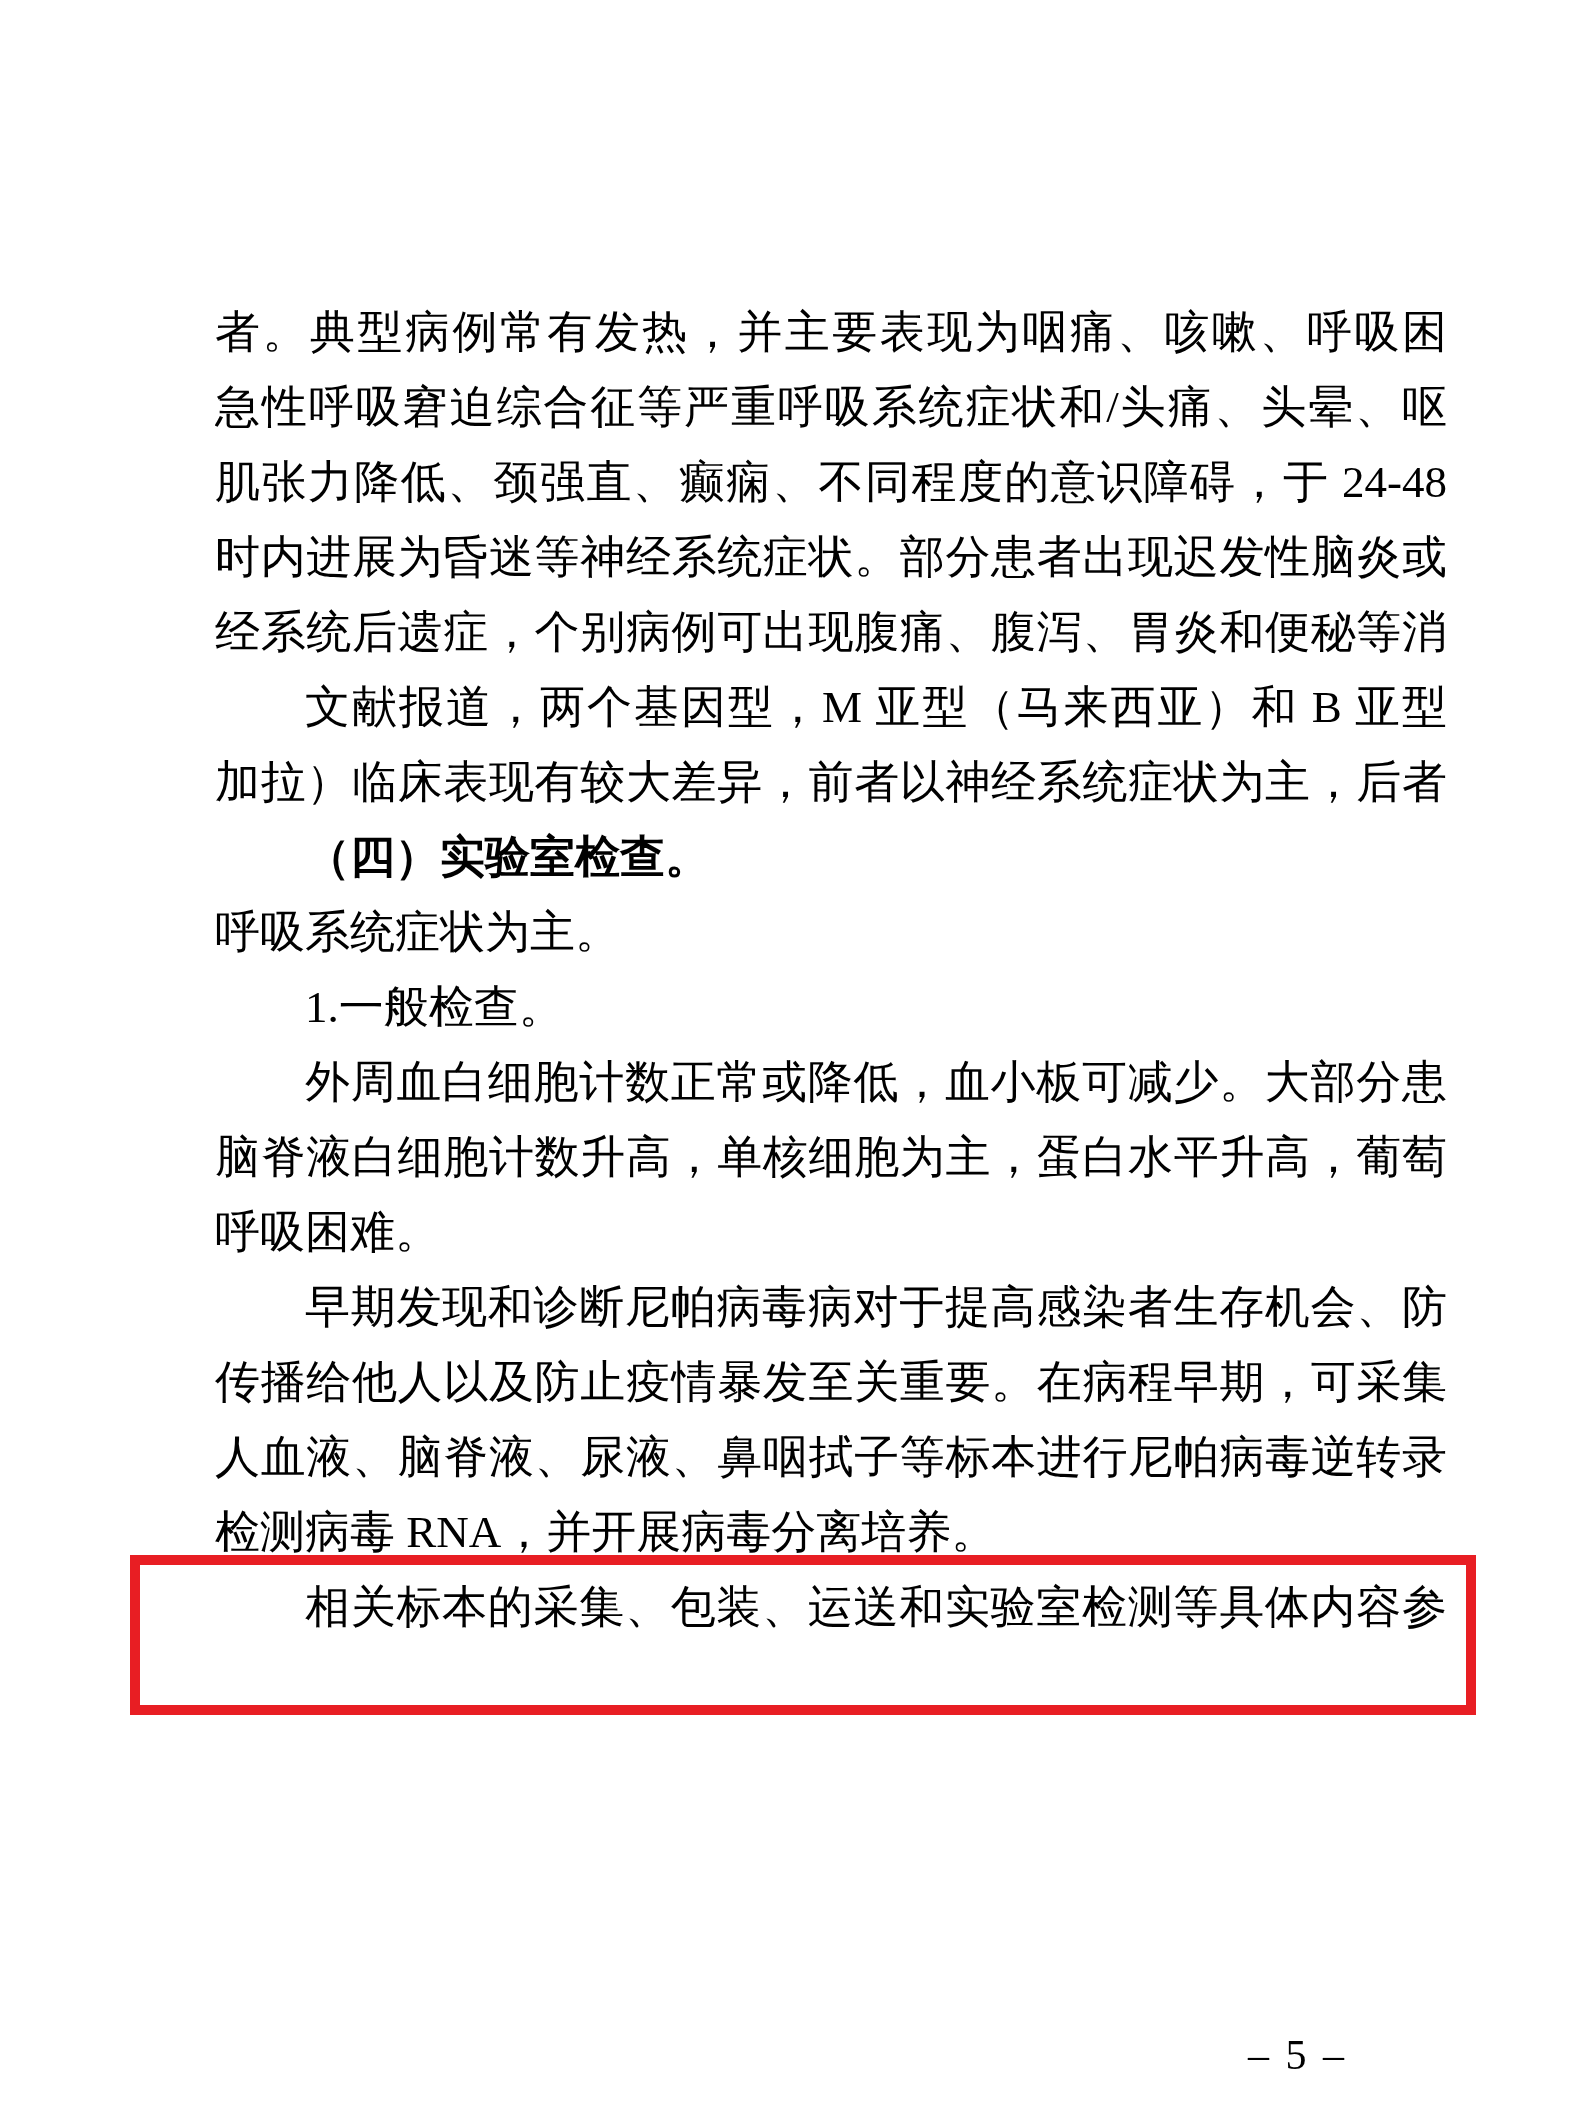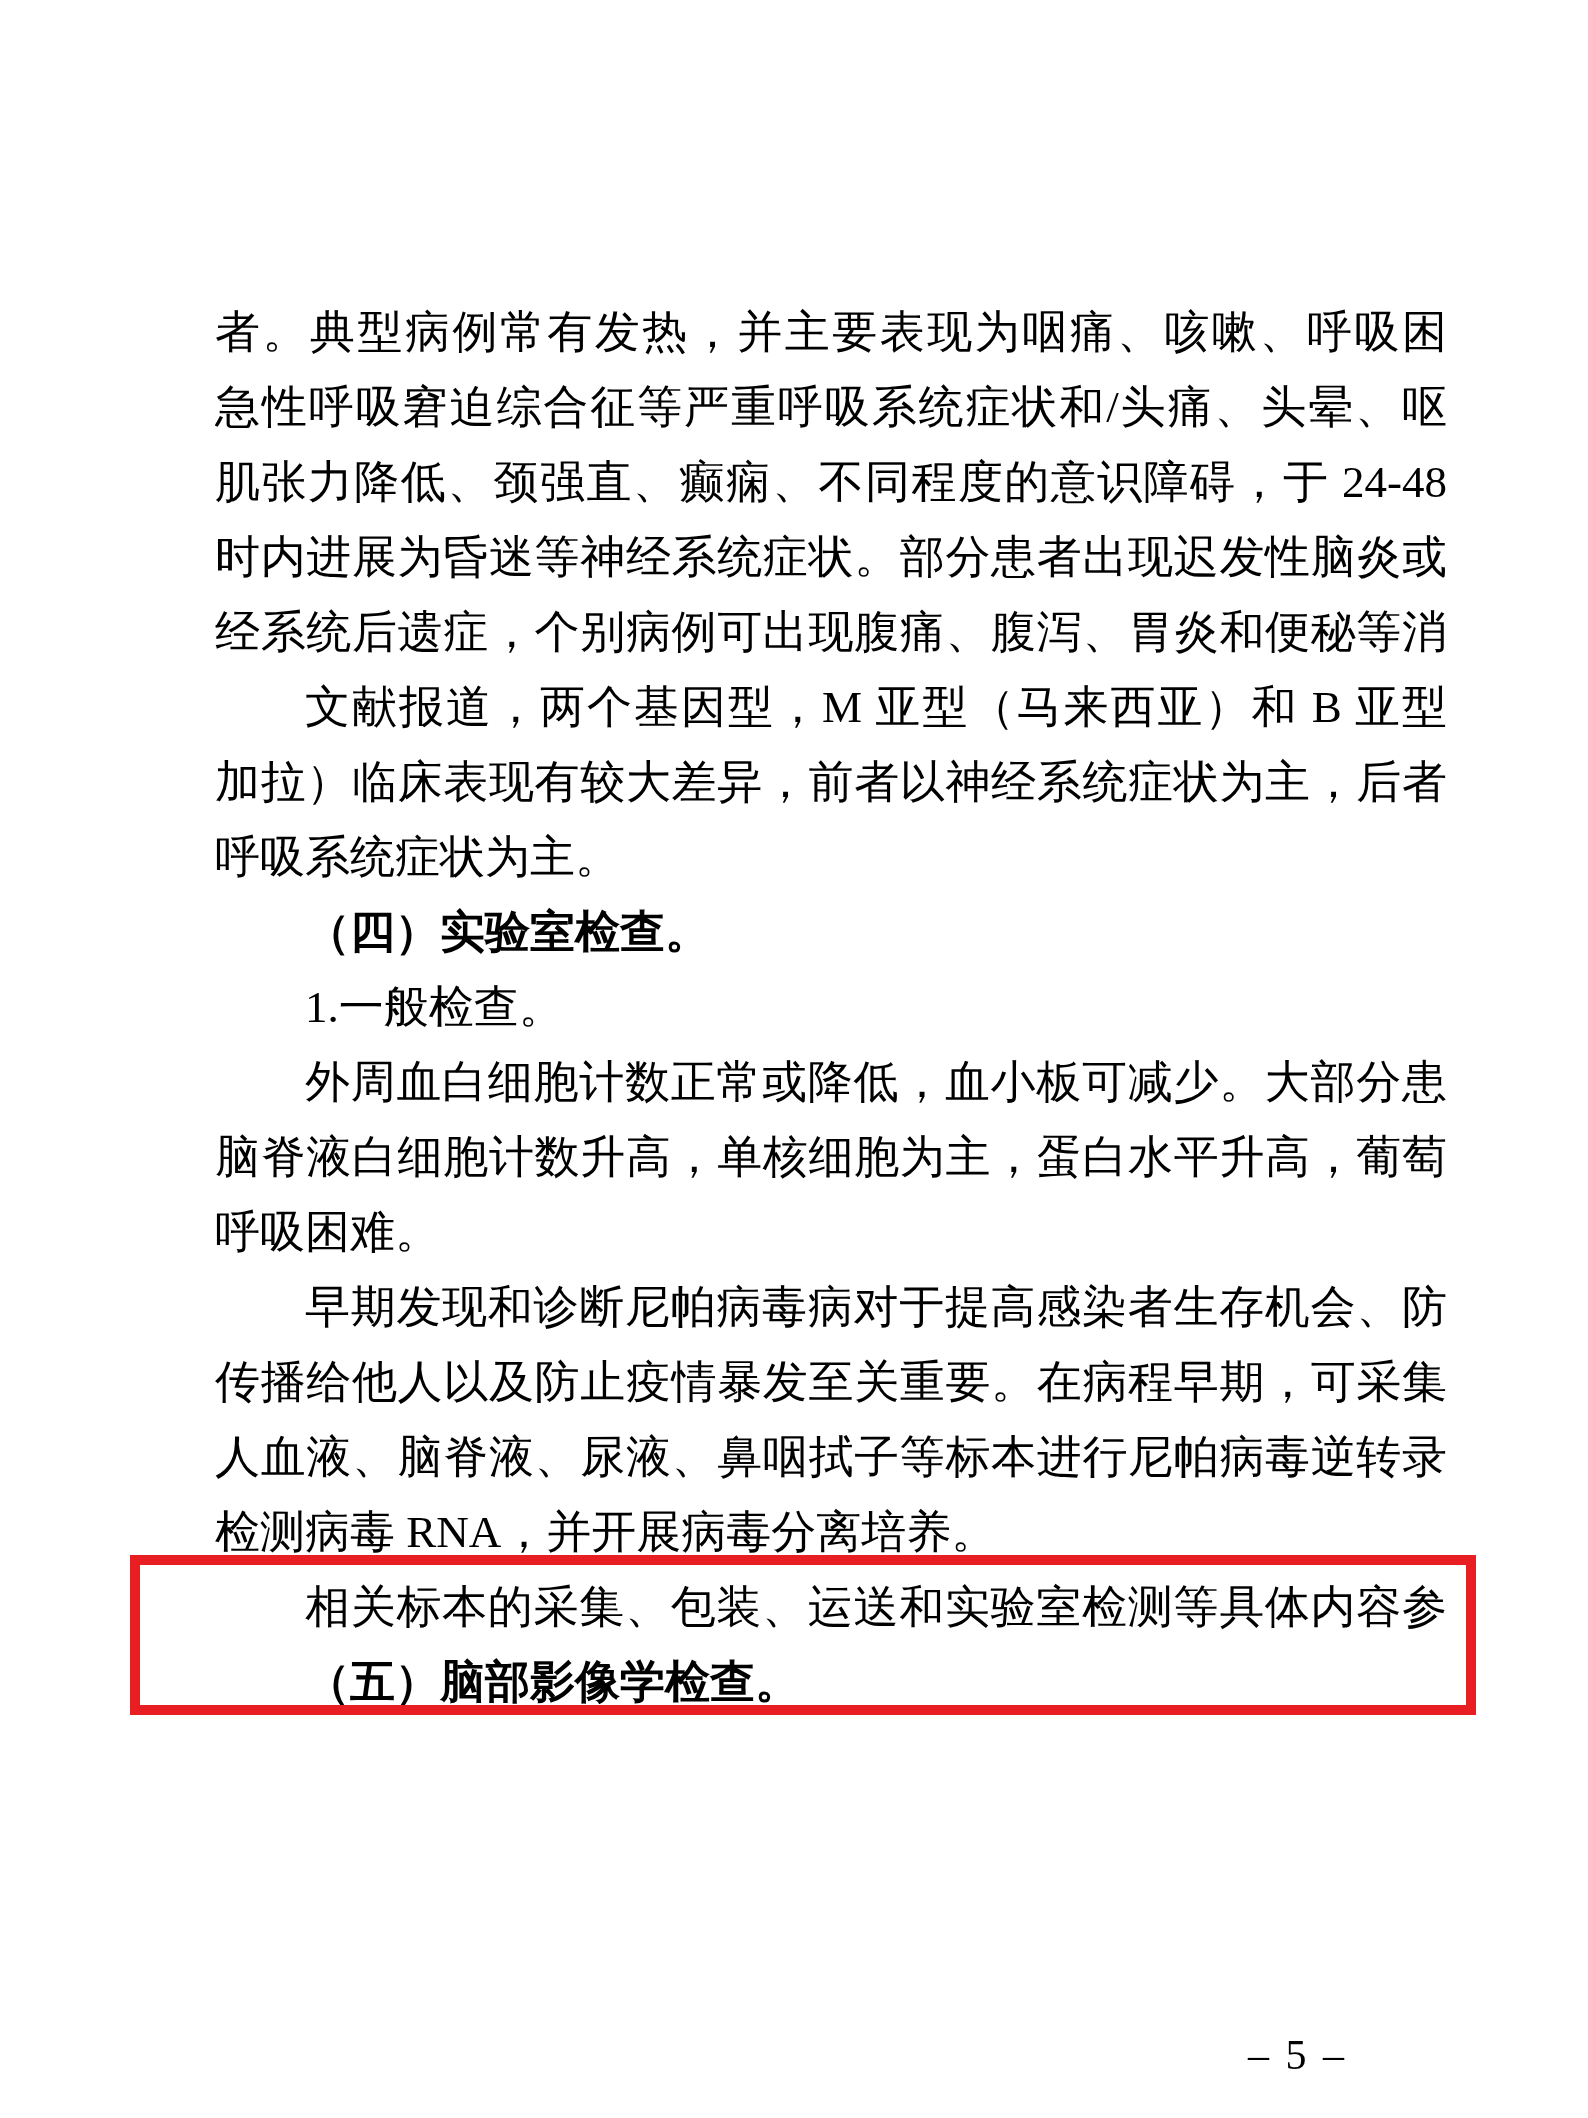--- a/index.html
+++ b/index.html
@@ -57,31 +57,30 @@
 <div class="page">
 
   <div class="content">
     <div class="line fill">者。典型病例常有发热，并主要表现为咽痛、咳嗽、呼吸困难、</div>
     <div class="line fill">急性呼吸窘迫综合征等严重呼吸系统症状和/头痛、头晕、呕吐、</div>
     <div class="line fill">肌张力降低、颈强直、癫痫、不同程度的意识障碍，于 24-48 小</div>
     <div class="line fill">时内进展为昏迷等神经系统症状。部分患者出现迟发性脑炎或神</div>
     <div class="line fill">经系统后遗症，个别病例可出现腹痛、腹泻、胃炎和便秘等消化</div>
     <div class="line fill indent">文献报道，两个基因型，M 亚型（马来西亚）和 B 亚型（孟</div>
     <div class="line fill">加拉）临床表现有较大差异，前者以神经系统症状为主，后者以</div>
+    <div class="line indent bold">（四）实验室检查。</div>
     <div class="line">呼吸系统症状为主。</div>
-    <div class="line indent bold">（四）实验室检查。</div>
     <div class="line indent">1.一般检查。</div>
     <div class="line fill indent">外周血白细胞计数正常或降低，血小板可减少。大部分患者</div>
     <div class="line fill">脑脊液白细胞计数升高，单核细胞为主，蛋白水平升高，葡萄糖</div>
     <div class="line">呼吸困难。</div>
     <div class="line fill indent">早期发现和诊断尼帕病毒病对于提高感染者生存机会、防止</div>
     <div class="line fill">传播给他人以及防止疫情暴发至关重要。在病程早期，可采集病</div>
     <div class="line fill">人血液、脑脊液、尿液、鼻咽拭子等标本进行尼帕病毒逆转录 PCR</div>
     <div class="line">检测病毒 RNA，并开展病毒分离培养。</div>
     <div class="line fill indent">相关标本的采集、包装、运送和实验室检测等具体内容参见</div>
-    <div class="line indent bold">（五）脑部影像学检查。</div>
   </div>
 
   <div class="highlight-box" style="border-color: rgb(232, 30, 35);"></div>
 
   <div class="page-number">– 5 –</div>
 
 </div>
 
 </body></html>

